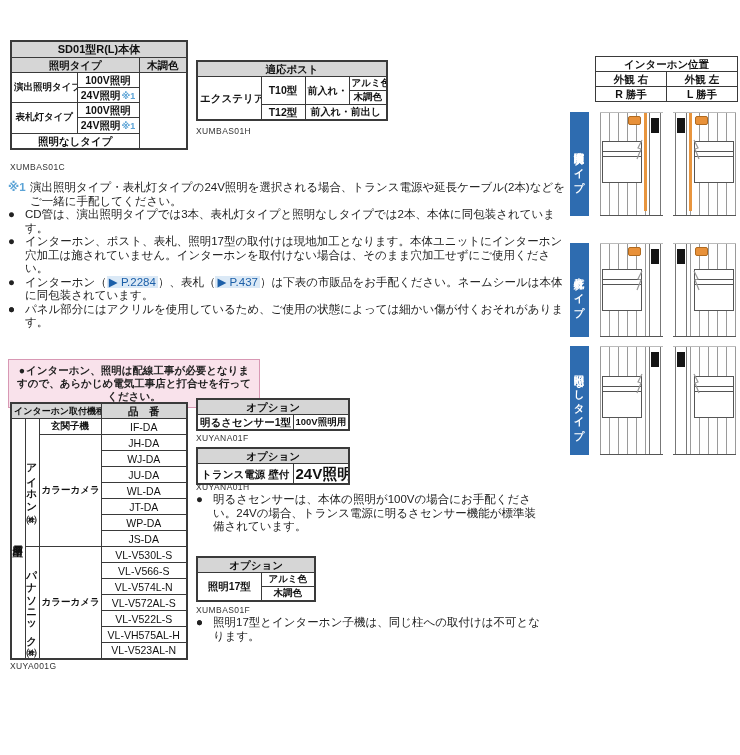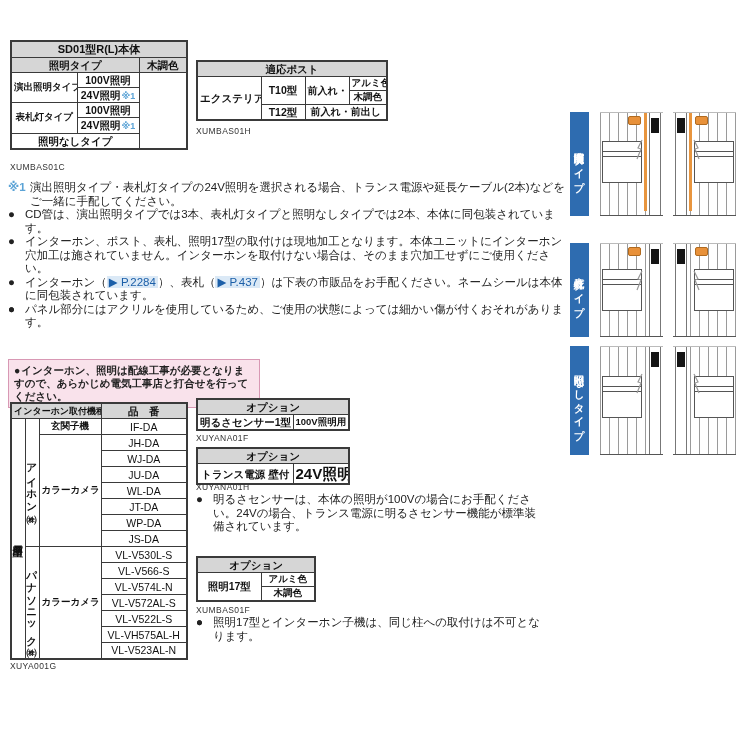--- a/index.html
+++ b/index.html
@@ -29,21 +29,21 @@
   .note { position:relative; padding-left:17px; }
   .note .mark { position:absolute; left:0; top:0; }
   .note.ref { padding-left:22px; }
   .note.ref .mark { color:#5ba3d6; font-weight:bold; }
   .pagelink { background:#dbe9f6; color:#1c5fa8; padding:0 2px; }
   .cont { padding-left:17px; }
   
   .warn {
     position:absolute; background:#f9e2eb; border:1px solid #d898b4;
     font-size:10.5px; line-height:13px; color:#222; font-weight:bold;
-    padding:4px 5px 4px 5px; box-sizing:border-box;
+    padding:4px 5px 4px 5px; box-sizing:border-box;text-align:center;
   }
   .warn .mark { margin-right:1px; }
   
   .type-section { position:absolute; left:570px; width:168px; }
   .type-label {
     position:absolute; left:0; top:0; bottom:0; width:19px; background:#2e6cb0;
     color:#fff; font-weight:bold; font-size:10.5px;
     writing-mode:vertical-rl; text-orientation:upright; letter-spacing:1px;
     display:flex; align-items:center; justify-content:center;
   }
@@ -125,20 +125,39 @@
           <td class="b" style="font-size:9.5px">木調色</td>
         </tr>
     <tr>
       <td class="b">T12型</td>
       <td colspan="2" class="b" style="font-size:10px">前入れ・前出し</td>
     </tr>
   </tbody>
     </table>
   <div class="code" style="left:196px;top:126px">XUMBAS01H</div>
 
+  <table class="t" id="position-table" style="left:595px;top:56px;width:142px;border-width:1px">
+    <colgroup>
+        <col style="width:71px">
+        <col style="width:71px">
+      </colgroup>
+    <tbody>
+        <tr>
+          <td colspan="2" class="b">インターホン位置</td>
+        </tr>
+    <tr>
+      <td class="b">外観 右</td>
+      <td class="b">外観 左</td>
+    </tr>
+    <tr>
+      <td class="b">R 勝手</td>
+      <td class="b">L 勝手</td>
+    </tr>
+  </tbody>
+    </table>
 
   <div class="notes" style="left:8px;top:181px;width:562px">
     <div class="note ref"><span class="mark">※1</span><span>演出照明タイプ・表札灯タイプの24V照明を選択される場合、トランス電源や延長ケーブル(2本)などをご一緒に手配してください。</span></div>
     <div class="note"><span class="mark">●</span><span>CD管は、演出照明タイプでは3本、表札灯タイプと照明なしタイプでは2本、本体に同包装されています。</span></div>
     <div class="note"><span class="mark">●</span><span>インターホン、ポスト、表札、照明17型の取付けは現地加工となります。本体ユニットにインターホン穴加工は施されていません。インターホンを取付けない場合は、そのまま穴加工せずにご使用ください。</span></div>
     <div class="note"><span class="mark">●</span><span>インターホン（</span><span class="pagelink">▶ P.2284</span><span>）、表札（</span><span class="pagelink">▶ P.437</span><span>）は下表の市販品をお手配ください。ネームシールは本体に同包装されています。</span></div>
     <div class="note"><span class="mark">●</span></div>
     <div class="note"><span class="mark">●</span><span>パネル部分にはアクリルを使用しているため、ご使用の状態によっては細かい傷が付くおそれがあります。</span></div>
   </div>
 

